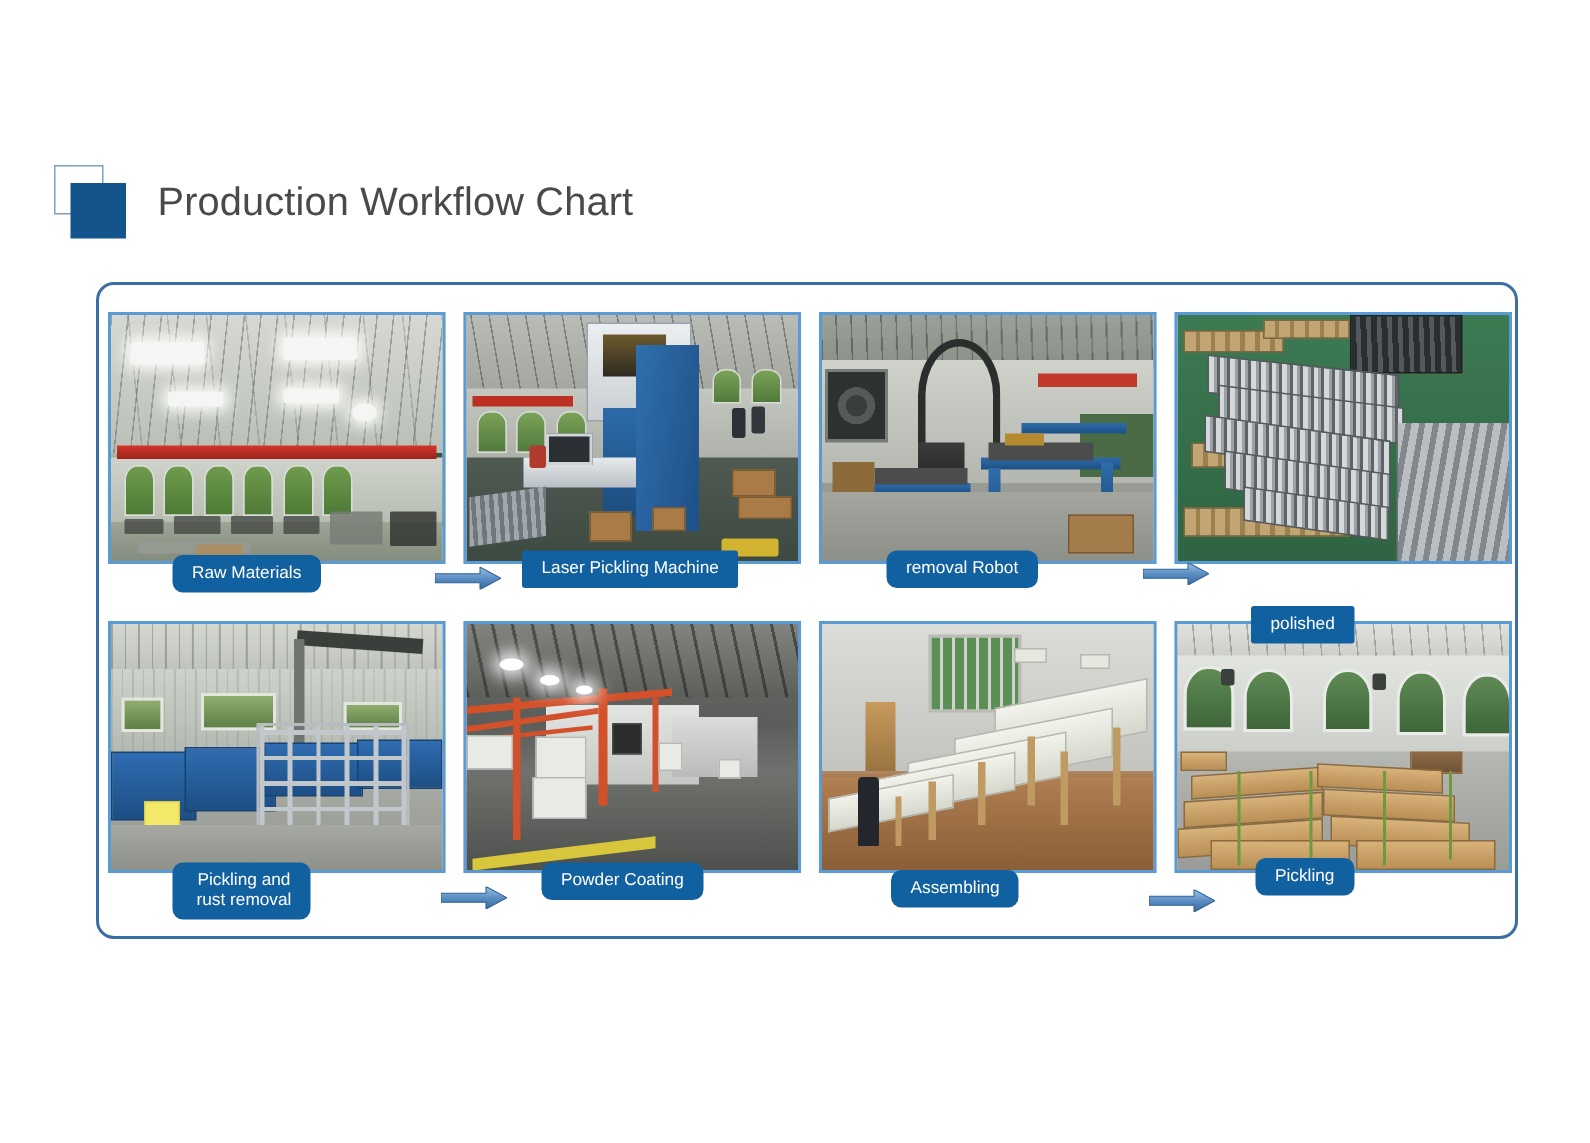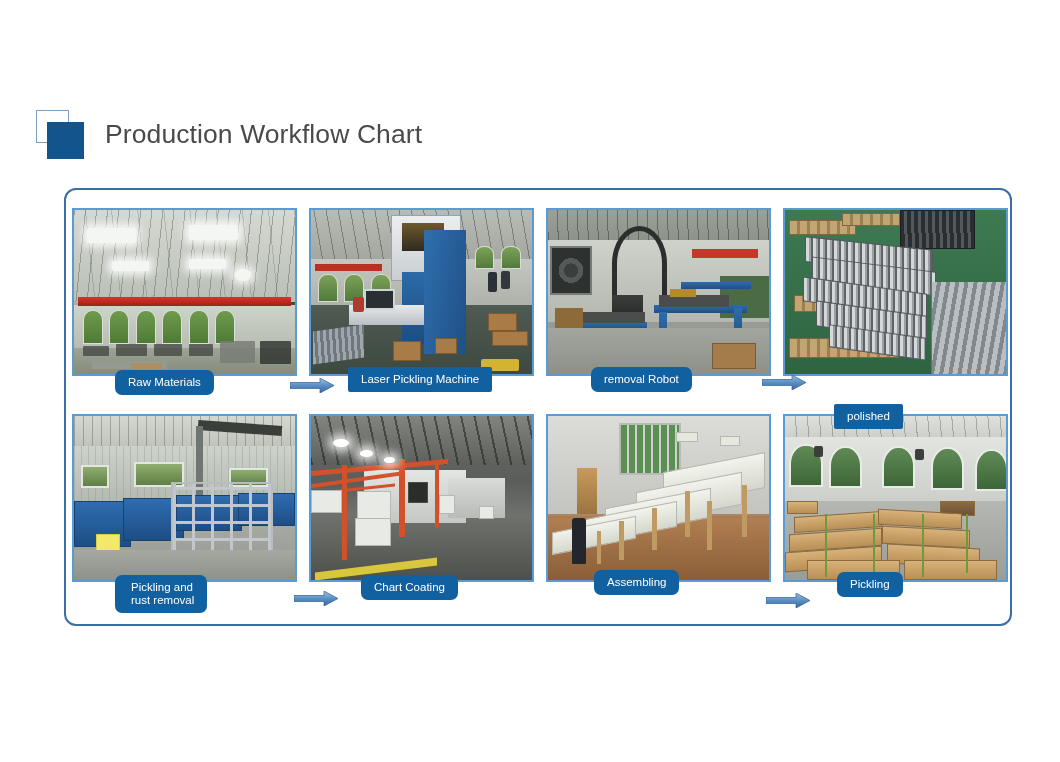--- a/index.html
+++ b/index.html
@@ -158,35 +158,36 @@
   .photo .scene { position: absolute; inset: 0; }
 
   
   .chip {
     position: absolute;
     top: 172px;
     background: #1160a0;
     color: #ffffff;
     font-size: 11.5px;
     line-height: 13px;
+    text-align: center;
     padding: 6px 13px;
     box-sizing: border-box;
     white-space: pre-line;
     z-index: 4;
   }
   .chip.rounded { border-radius: 7px; }
   .chip.square { border-radius: 2px; }
 
   .chip-c1 { left: 49px;  top: 172px; }
   .chip-c2 { left: 45px;  top: 169px; }
   .chip-c3 { left: 51px;  top: 169px; }
   .chip-c4 { left: 57px;  top: 170px; margin-top: 36px; }
   .chip-c5 { left: 49px;  top: 171px; padding-left: 16px; }
   .chip-c6 { left: 58px;  top: 171px; }
-  .chip-c7 { left: 54px;  top: 166px; }
+  .chip-c7 { left: 54px;  top: 176px; }
   .chip-c8 { left: 60px;  top: 168px; }
 
   
   .arrow {
     position: absolute;
     width: 44px;
     height: 15px;
     z-index: 3;
   }
   .arrow svg { display: block; width: 44px; height: 15px; }
@@ -737,21 +738,21 @@
           <div class="cab" style="left:0%;  top:45%; width:14%; height:14%;"></div>
           <div class="cab" style="left:44%; top:40%; width:9%; height:13%; background:#2b2d2a; border-color:#4a4c49;"></div>
           <div class="cab" style="left:58%; top:48%; width:7%; height:12%;"></div>
           <div class="cab" style="left:76%; top:55%; width:7%; height:8%;"></div>
           <div class="lamp" style="left:10%; top:14%; width:7%; height:5%;"></div>
           <div class="lamp" style="left:22%; top:21%; width:6%; height:4%;"></div>
           <div class="lamp" style="left:33%; top:25%; width:5%; height:3.5%;"></div>
           <div class="yellowline"></div>
         </div>
       </div>
-      <div class="chip rounded chip-c6">Chart Coating</div>
+      <div class="chip rounded chip-c6">Powder Coating</div>
       <div class="arrow arrow-b2">
         <svg viewBox="0 0 44 15" xmlns="http://www.w3.org/2000/svg">
           <defs>
             <linearGradient id="ag5" x1="0" y1="0" x2="0" y2="1">
               <stop offset="0%" stop-color="#9dc1e4"></stop>
                 <stop offset="50%" stop-color="#5b8fc4"></stop>
                 <stop offset="100%" stop-color="#37699e"></stop>
             </linearGradient>
           </defs>
           <path d="M0 4.5 H30 V0 L44 7.5 L30 15 V10.5 H0 Z" fill="url(#ag5)" stroke="#2f6096" stroke-width="0.7"></path>

